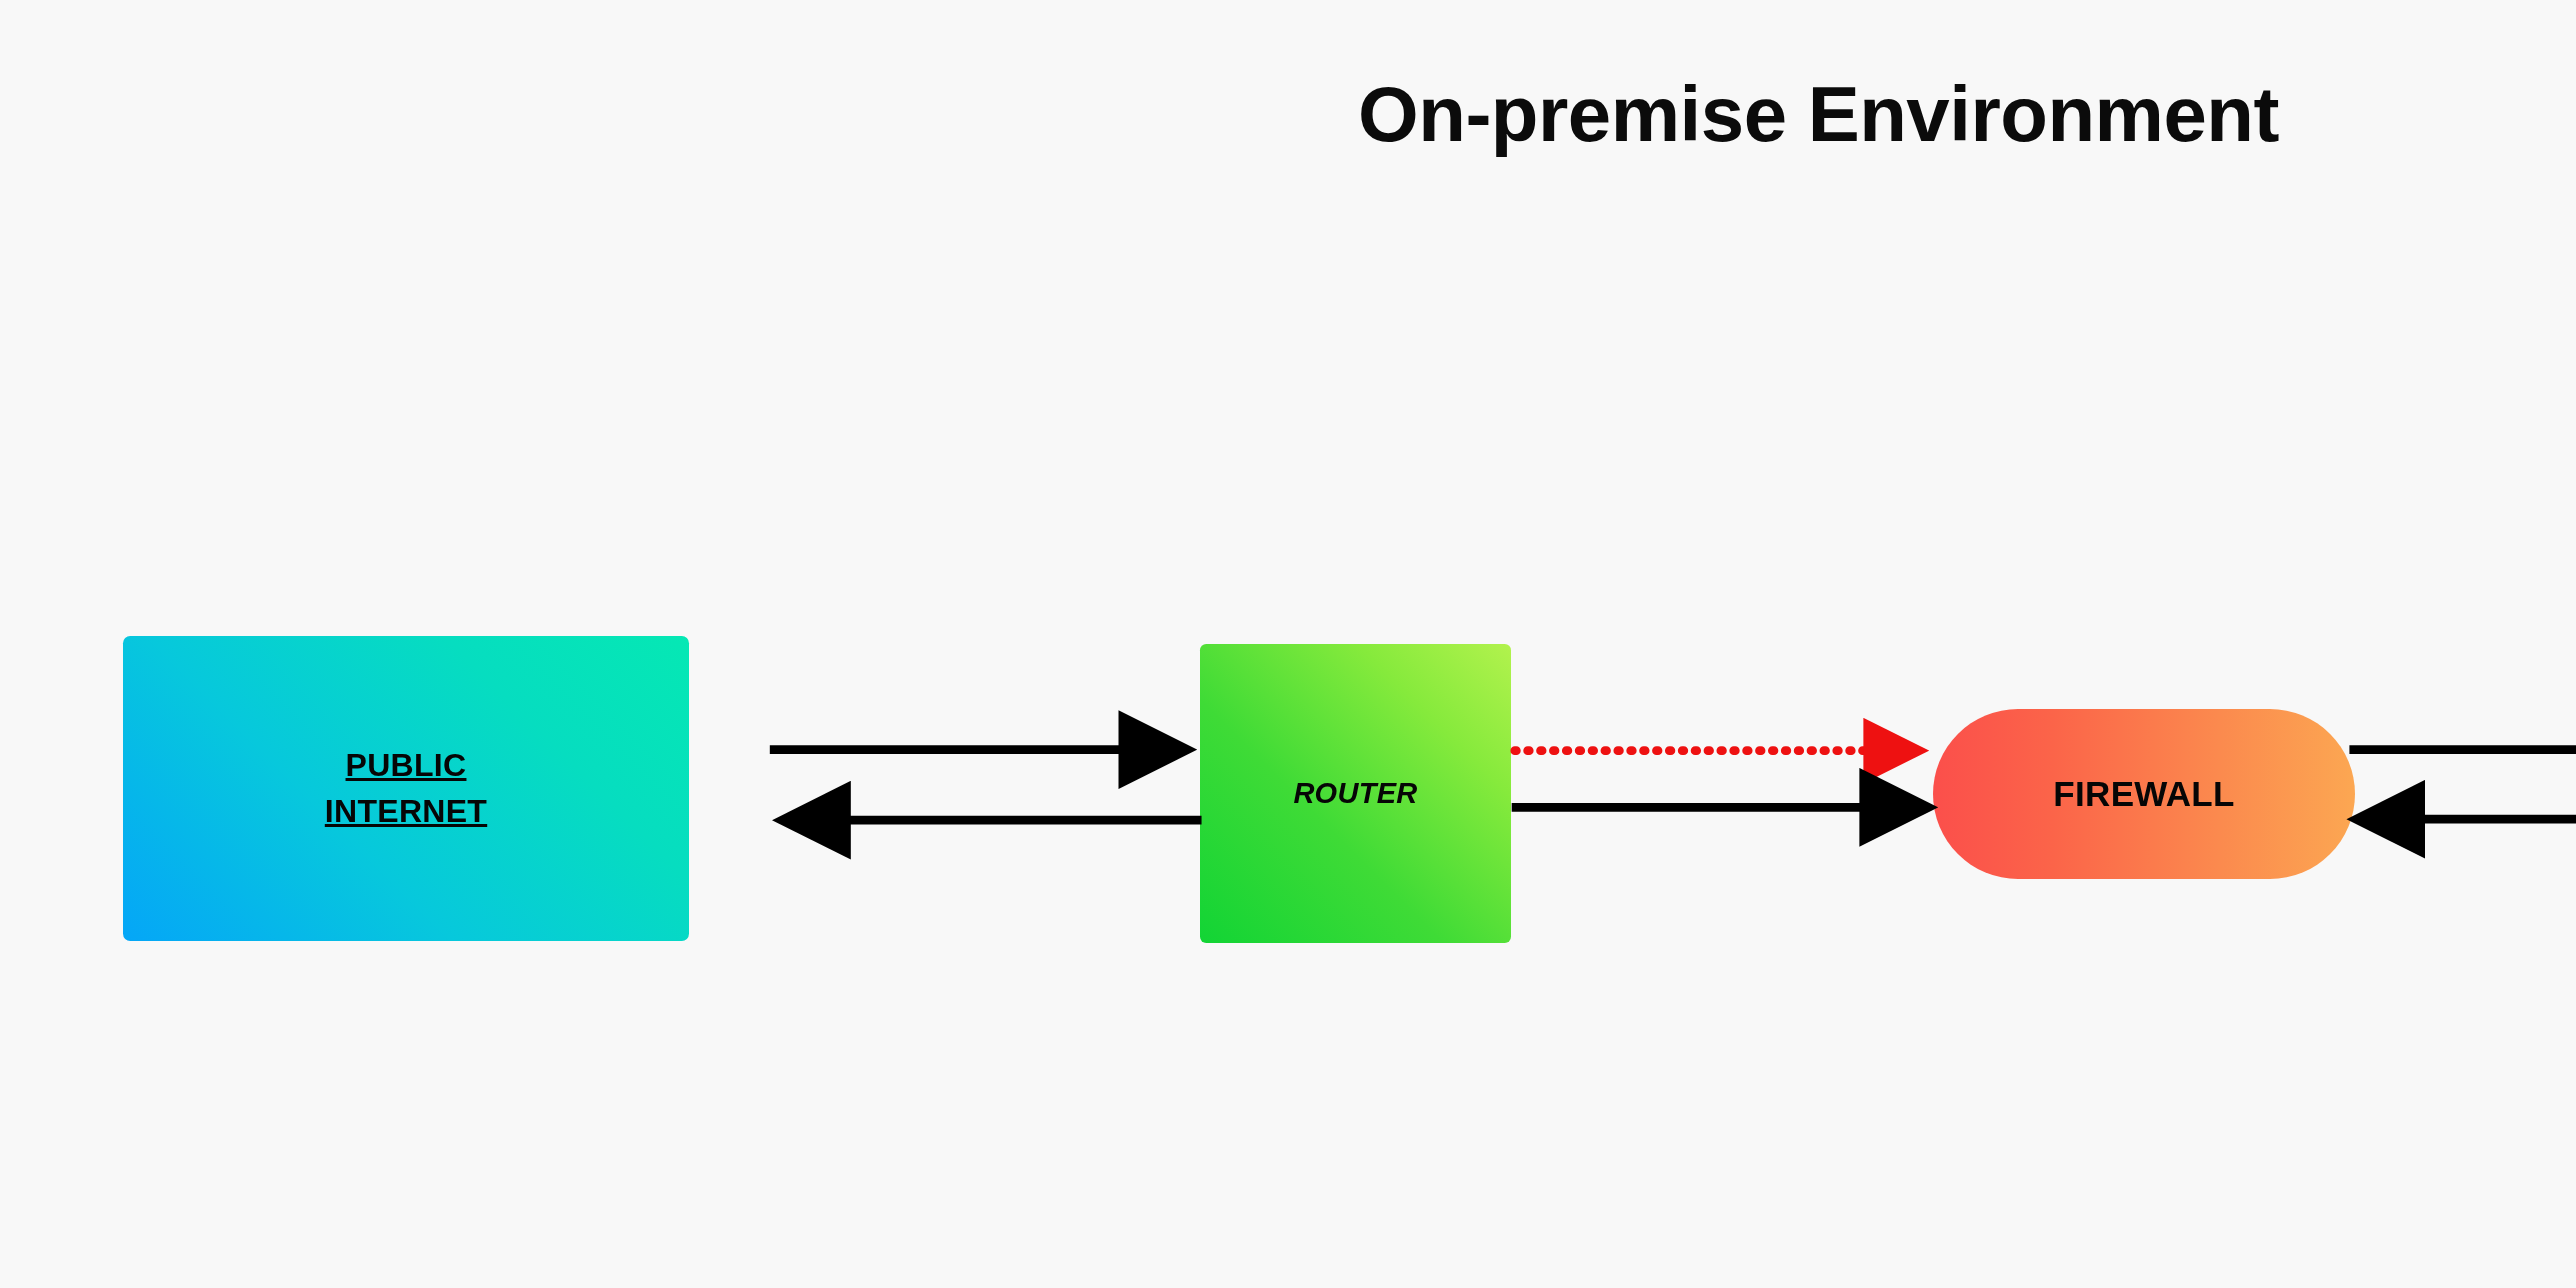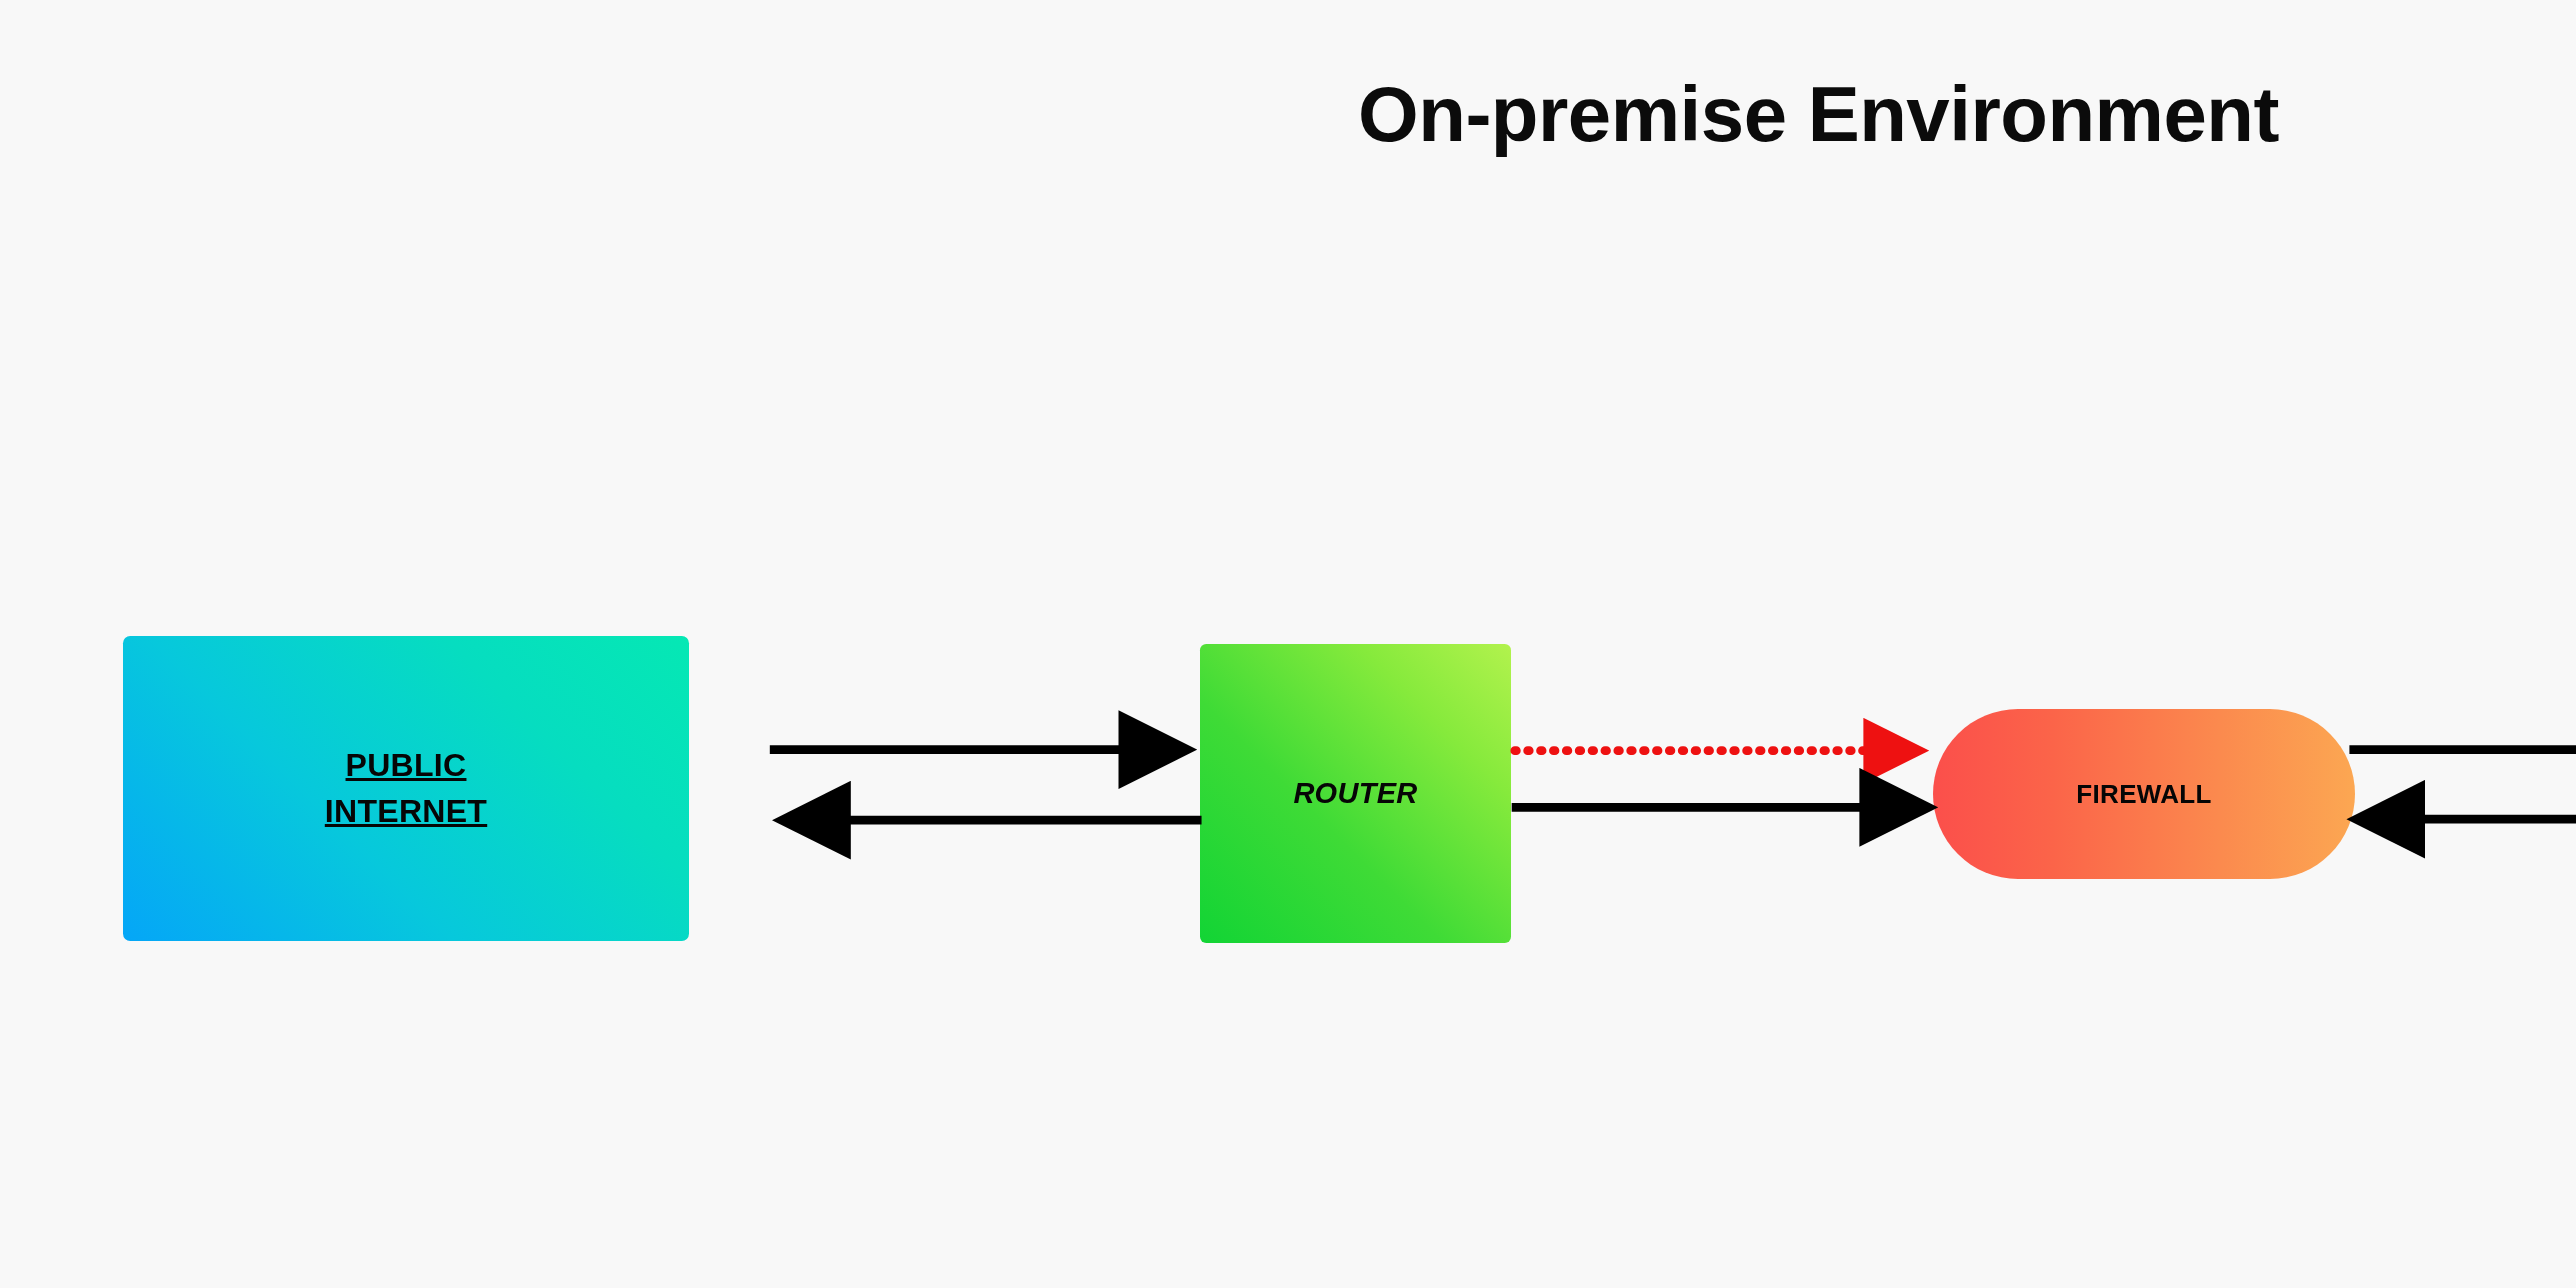--- a/index.html
+++ b/index.html
@@ -58,21 +58,21 @@
     background:linear-gradient(45deg,#12d435 0%,#3fdb36 40%,#86ea3c 75%,#b2f24d 100%);
     font-style:italic;
   }
   #router .node-label{font-size:29px;}
   
   #firewall{
     left:1933px;top:709px;width:422px;height:170px;
     border-radius:85px;
     background:linear-gradient(90deg,#fb4f4b 0%,#fb6449 28%,#fb8a4e 68%,#fca752 100%);
   }
-  #firewall .node-label{font-size:26px;}
+  #firewall .node-label{font-size:35px;}
 
   
   #wires{position:absolute;left:0;top:0;width:3637px;height:1288px;z-index:5;}
 </style>
 </head>
 <body>
 
 <div id="stage">
 
   <div class="title">On-premise Environment</div>

